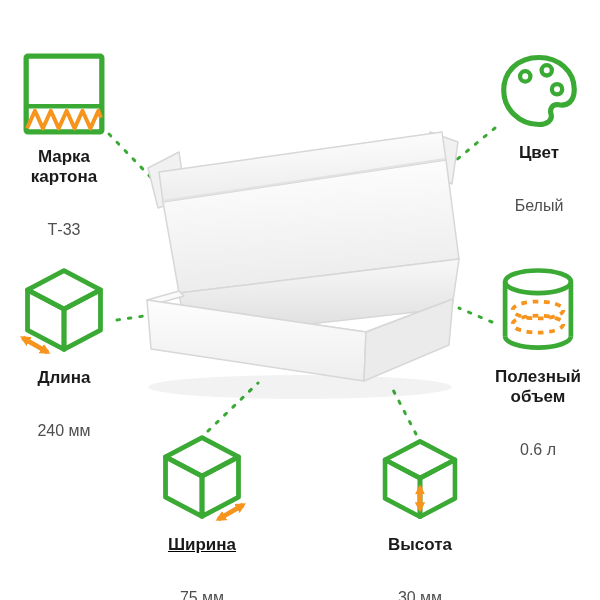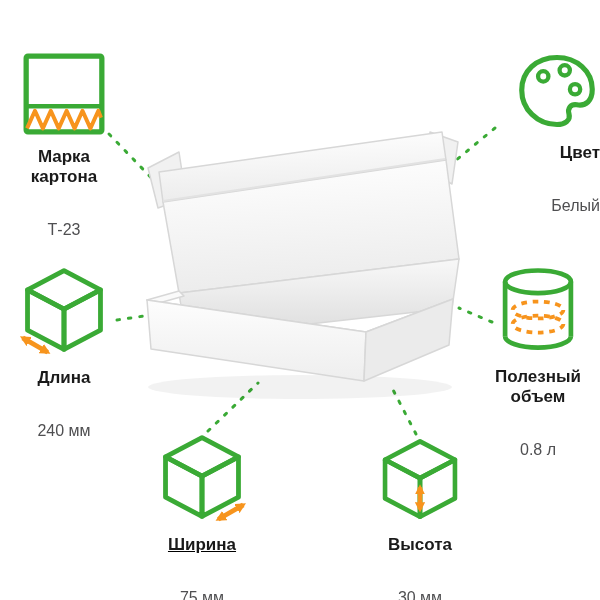--- a/index.html
+++ b/index.html
@@ -76,24 +76,24 @@
 
   <div class="spec" style="left:6px;top:50px;width:116px;">
     <div class="icon">
       <svg width="88" height="88" viewBox="0 0 100 100" fill="none">
         <rect x="7" y="7" width="86" height="86" rx="2" stroke="#3AAA35" stroke-width="6"></rect>
         <line x1="8" y1="64" x2="92" y2="64" stroke="#3AAA35" stroke-width="5"></line>
         <path d="M8,89 L17,69 L26,89 L35,69 L44,89 L53,69 L62,89 L71,69 L80,89 L89,69 L92,77" stroke="#F7941D" stroke-width="4.5" stroke-linejoin="round"></path>
       </svg>
     </div>
     <div class="label">Марка картона</div>
-    <div class="value">Т-23</div>
+    <div class="value">Т-33</div>
   </div>
 
-  <div class="spec" style="left:478px;top:48px;width:122px;align-items:flex-end;">
+  <div class="spec" style="left:478px;top:48px;width:122px;">
     <div class="icon">
       <svg width="86" height="86" viewBox="0 0 100 100" fill="none">
         <path d="M50,11 C26,11 9,27 9,49 C9,71 27,89 50,89 C59,89 66,84 64,77 C62,70 66,65 73,66 C84,68 91,61 91,48 C91,27 73,11 50,11 Z" stroke="#3AAA35" stroke-width="6" stroke-linejoin="round"></path>
         <circle cx="34" cy="33" r="6" stroke="#3AAA35" stroke-width="5"></circle>
         <circle cx="59" cy="26" r="6" stroke="#3AAA35" stroke-width="5"></circle>
         <circle cx="71" cy="48" r="6" stroke="#3AAA35" stroke-width="5"></circle>
       </svg>
     </div>
     <div class="label">Цвет</div>
     <div class="value">Белый</div>
@@ -122,21 +122,21 @@
       <svg width="94" height="96" viewBox="0 0 100 100" fill="none">
         <ellipse cx="50" cy="20" rx="35" ry="12" stroke="#3AAA35" stroke-width="5"></ellipse>
         <line x1="15" y1="20" x2="15" y2="78" stroke="#3AAA35" stroke-width="5"></line>
         <line x1="85" y1="20" x2="85" y2="78" stroke="#3AAA35" stroke-width="5"></line>
         <path d="M15,78 A35 12 0 0 0 85,78" stroke="#3AAA35" stroke-width="5"></path>
         <ellipse cx="50" cy="50" rx="27" ry="9" stroke="#F7941D" stroke-width="4" stroke-dasharray="6 6"></ellipse>
         <ellipse cx="50" cy="65" rx="27" ry="9" stroke="#F7941D" stroke-width="4" stroke-dasharray="6 6"></ellipse>
       </svg>
     </div>
     <div class="label">Полезный объем</div>
-    <div class="value">0.8 л</div>
+    <div class="value">0.6 л</div>
   </div>
 
   <div class="spec" style="left:144px;top:430px;width:116px;text-decoration:underline;">
     <div class="icon">
       <svg width="96" height="96" viewBox="0 0 100 100" fill="none">
         <defs>
           <marker id="mWid" viewBox="0 0 10 10" refX="7" refY="5" markerWidth="11" markerHeight="11" orient="auto-start-reverse" markerUnits="userSpaceOnUse">
             <path d="M0,0 L10,5 L0,10 Z" fill="#F7941D"></path>
           </marker>
         </defs>

